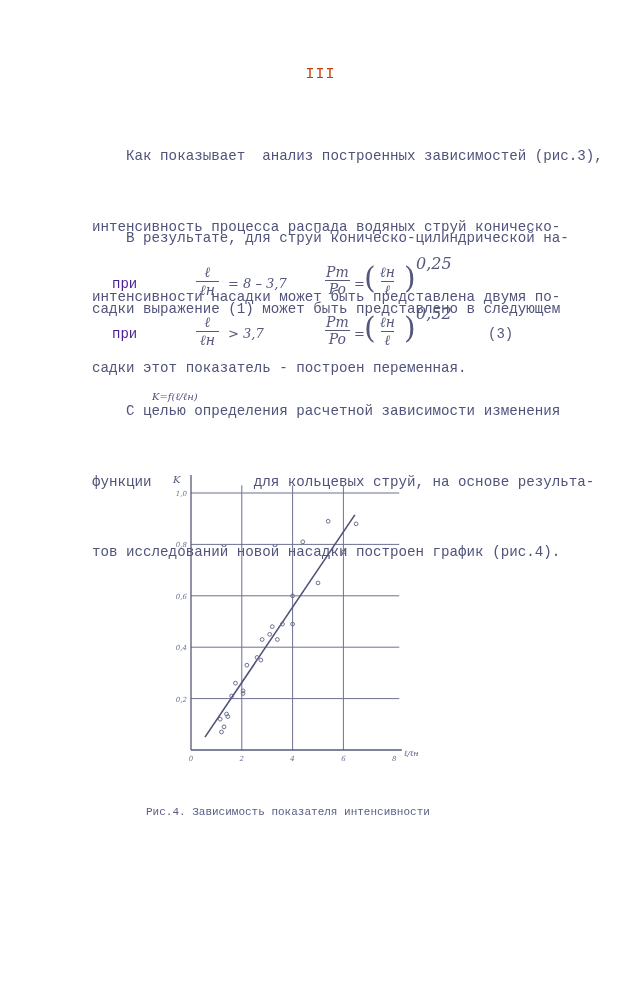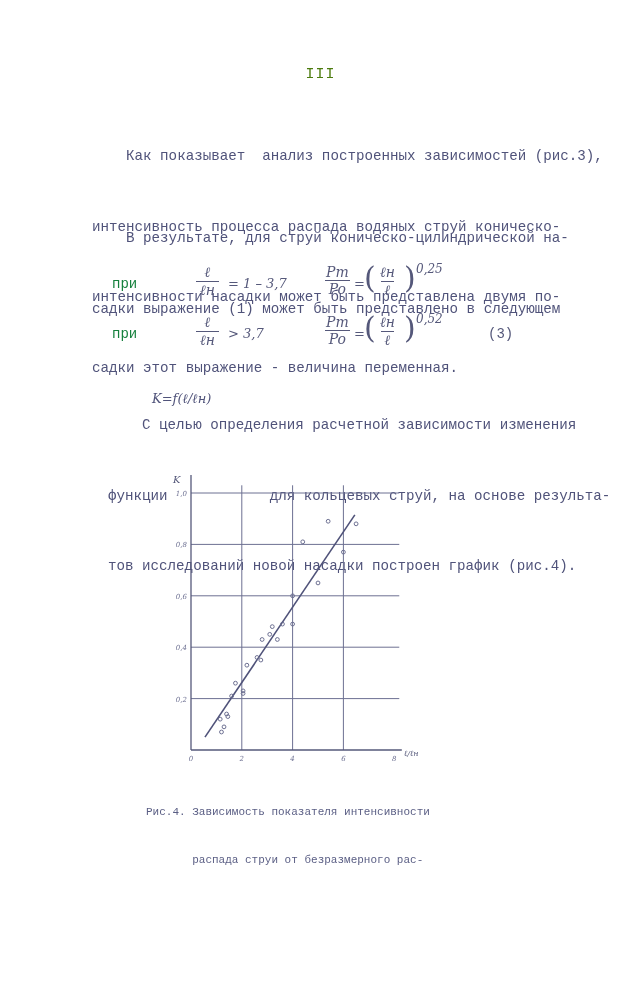--- a/index.html
+++ b/index.html
@@ -1,64 +1,64 @@
 <!DOCTYPE html>
 <html><head>
 <meta charset="utf-8">
 <style>
   html, body { margin: 0; padding: 0; }
   body {
     width: 641px; height: 1000px; background: #ffffff; position: relative; overflow: hidden;
     font-family: "Liberation Mono", "DejaVu Sans Mono", monospace;
     color: #5a5d7a;
   }
-  .page-num { position: absolute; top: 66px; left: 0; width: 641px; text-align: center; font-size: 15px; letter-spacing: 1px; color: #4d7c0f; }
+  .page-num { position: absolute; top: 66px; left: 0; width: 641px; text-align: center; font-size: 15px; letter-spacing: 1px; color: #c2410c; }
   .para { position: absolute; left: 92px; width: 470px; font-size: 14.2px; line-height: 23.5px; white-space: pre; color: #50537a; }
   .p1 { top: 98px; }
   .p2 { top: 180px; }
-  .p3 { top: 367px; margin-left: 16px; }
+  .p3 { top: 353px; }
   .formula-row { position: absolute; left: 110px; width: 430px; height: 50px; }
   .row1 { top: 260px; }
   .row2 { top: 310px; }
-  .pri { position: absolute; left: 2px; top: 16px; font-size: 14px; color: #15803d; }
+  .pri { position: absolute; left: 2px; top: 16px; font-size: 14px; color: #4c1d95; }
   .frac { position: absolute; display: inline-flex; flex-direction: column; align-items: center; font-family: "DejaVu Serif", serif; font-style: italic; font-size: 14px; color: #55587a; }
   .frac .num { padding: 0 4px; }
   .frac .den { border-top: 1.2px solid #55587a; padding: 0 4px; }
   .rel { position: absolute; font-family: "DejaVu Serif", serif; font-style: italic; font-size: 13px; color: #55587a; }
   .paren { position: absolute; font-family: "DejaVu Serif", serif; font-size: 30px; color: #55587a; font-weight: 300; }
-  .exp { position: absolute; font-family: "DejaVu Serif", serif; font-style: italic; font-size: 12px; color: #55587a; margin-top: 8px; }
+  .exp { position: absolute; font-family: "DejaVu Serif", serif; font-style: italic; font-size: 16px; color: #55587a; }
   .eqnum { position: absolute; font-size: 14px; color: #55587a; }
   .chart { position: absolute; left: 160px; top: 470px; width: 270px; height: 320px; }
   .caption { position: absolute; left: 146px; top: 772px; font-size: 11px; line-height: 16px; white-space: pre; color: #5a5e84; }
   .inline-func { font-family: "DejaVu Serif", serif; font-style: italic; }
 </style>
 </head>
 <body>
 
 <div class="page-num">III</div>
 
 <div class="para p1">
   <div>    Как показывает  анализ построенных зависимостей (рис.3),</div>
   <div>интенсивность процесса распада водяных струй коническо-</div>
   <div>интенсивности насадки может быть представлена двумя по-</div>
-  <div>садки этот выражение - величина переменная.</div>
+  <div>садки этот показатель - построен переменная.</div>
 </div>
 
 <div class="para p2">
   <div>    В результате, для струй коническо-цилиндрической на-</div>
   <div>садки выражение (1) может быть представлено в следующем</div>
 </div>
 
 <div class="formula-row row1">
   <span class="pri">при</span>
   <span class="frac" style="left:86px; top:4px;">
     <span class="num">ℓ</span>
     <span class="den">ℓн</span>
   </span>
-  <span class="rel" style="left:118px; top:16px;">= 1 – 3,7</span>
+  <span class="rel" style="left:118px; top:16px;">= 8 – 3,7</span>
   <span class="frac" style="left:212px; top:4px;">
     <span class="num">Pm</span>
     <span class="den">Po</span>
   </span>
   <span class="rel" style="left:244px; top:16px;">=</span>
   <span class="paren" style="left:254px; top:0px;">(</span>
   <span class="frac" style="left:266px; top:4px;">
     <span class="num">ℓн</span>
     <span class="den">ℓ</span>
   </span>
@@ -86,21 +86,21 @@
   <span class="paren" style="left:294px; top:0px;">)</span>
   <span class="exp" style="left:306px; top:-6px;">0,52</span>
   <span class="eqnum" style="left:378px; top:16px;">(3)</span>
 </div>
 
 <div class="para p3">
   <div>    С целью определения расчетной зависимости изменения</div>
   <div>функции            для кольцевых струй, на основе результа-</div>
   <div>тов исследований новой насадки построен график (рис.4).</div>
 </div>
-<span class="inline-func" style="position:absolute; left:152px; top:391px; font-size:13px; color:#50537a; background:#fff;">K=f(ℓ/ℓн)</span>
+<span class="inline-func" style="position:absolute; left:152px; top:391px; font-size:10px; color:#50537a; background:#fff;">K=f(ℓ/ℓн)</span>
 
 <div class="chart">
   <svg id="chart-svg" width="270" height="320">
       <line x1="81.8" y1="15.29000000000002" x2="81.8" y2="280" stroke="#6d7092" stroke-width="1"></line>
       <line x1="132.6" y1="15.29000000000002" x2="132.6" y2="280" stroke="#6d7092" stroke-width="1"></line>
       <line x1="183.39999999999998" y1="15.29000000000002" x2="183.39999999999998" y2="280" stroke="#6d7092" stroke-width="1"></line>
       <line x1="31" y1="228.6" x2="239.27999999999997" y2="228.6" stroke="#6d7092" stroke-width="1"></line>
       <line x1="31" y1="177.2" x2="239.27999999999997" y2="177.2" stroke="#6d7092" stroke-width="1"></line>
       <line x1="31" y1="125.80000000000001" x2="239.27999999999997" y2="125.80000000000001" stroke="#6d7092" stroke-width="1"></line>
       <line x1="31" y1="74.39999999999998" x2="239.27999999999997" y2="74.39999999999998" stroke="#6d7092" stroke-width="1"></line>
@@ -142,14 +142,13 @@
       <circle cx="158" cy="112.94999999999999" r="1.9" fill="none" stroke="#6d7092" stroke-width="1"></circle>
       <circle cx="142.76" cy="71.82999999999998" r="1.9" fill="none" stroke="#6d7092" stroke-width="1"></circle>
       <circle cx="183.39999999999998" cy="82.10999999999999" r="1.9" fill="none" stroke="#6d7092" stroke-width="1"></circle>
       <circle cx="168.16" cy="51.27000000000001" r="1.9" fill="none" stroke="#6d7092" stroke-width="1"></circle>
       <circle cx="196.1" cy="53.84" r="1.9" fill="none" stroke="#6d7092" stroke-width="1"></circle>
     </svg>
 </div>
 
 <div class="caption">
   <div>Рис.4. Зависимость показателя интенсивности</div>
-  <div>       распада струи от безразмерного рас-</div>
 </div>
 
 </body></html>

